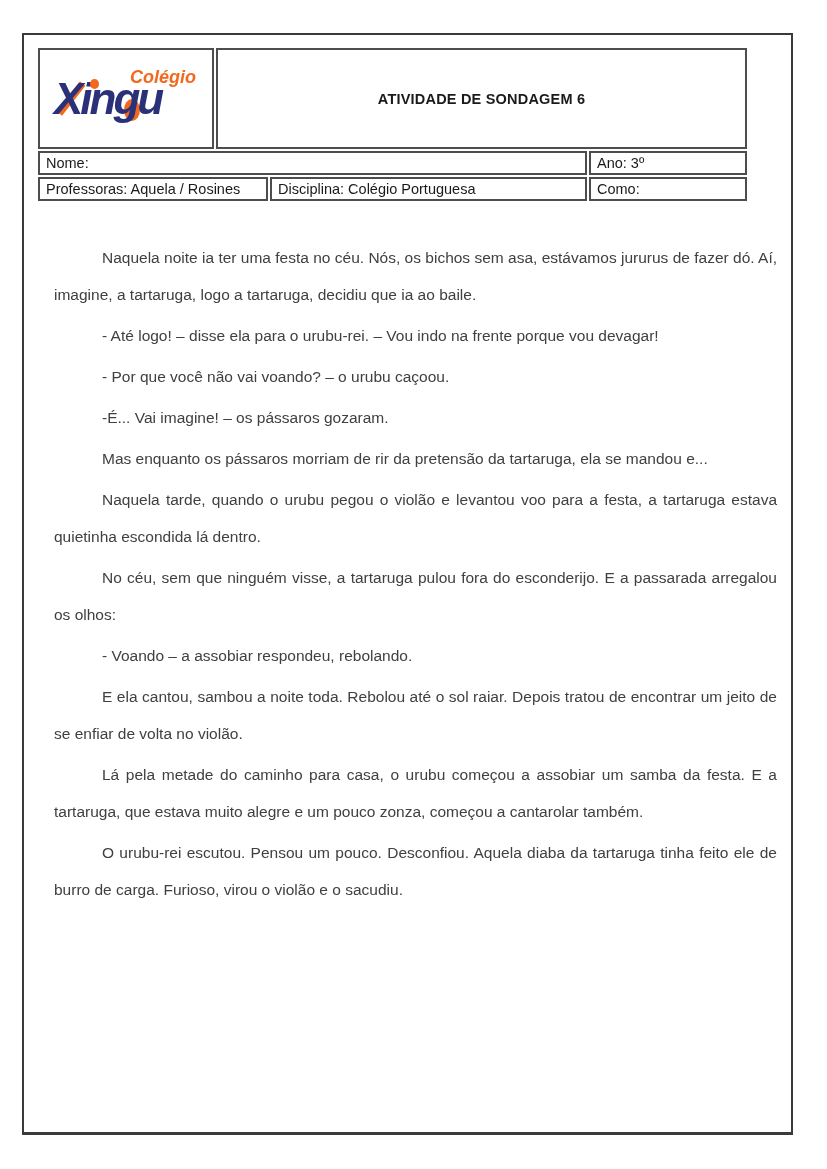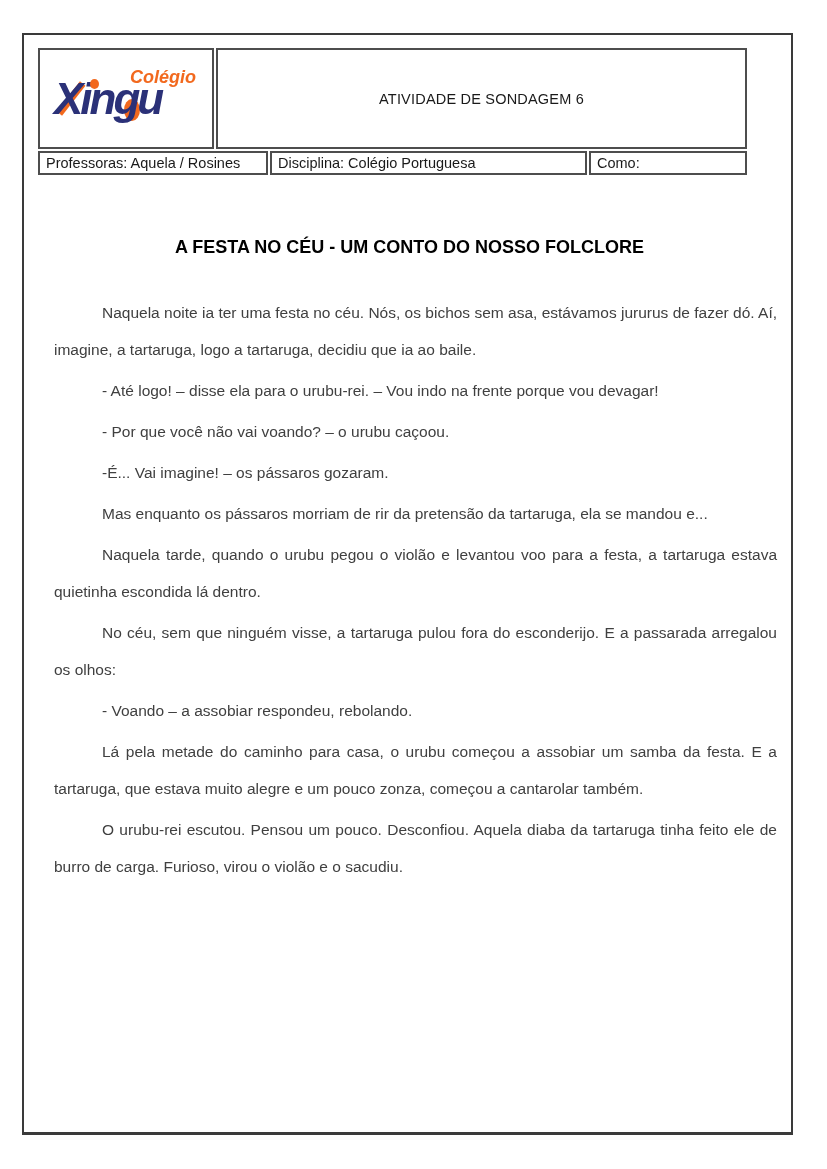--- a/index.html
+++ b/index.html
@@ -37,21 +37,21 @@
     table-layout: fixed;
   }
   table.header-table td {
     border: 2px solid #4d4d4d;
     padding: 2px 6px;
     font-size: 14.5px;
     vertical-align: middle;
     background: #fff;
   }
   td.cell-logo  { height: 101px; padding: 0; vertical-align: middle; }
-  td.cell-title { text-align: center; font-weight: normal; font-size: 17px; letter-spacing: 0.2px; margin-left: 44px; }
+  td.cell-title { text-align: center; font-weight: bold; font-size: 17px; letter-spacing: 0.2px; margin-left: 44px; }
   td.cell-field { height: 22px; padding-left: 8px; }
 
   
   .logo { position: relative; width: 152px; height: 84px; margin: 4px auto 0 auto; }
   .logo-sub {
     position: absolute; top: 8px; right: 6px;
     color: var(--logo-orange);
     font-weight: bold; font-size: 18px;
     font-style: italic;
     z-index: 3;
@@ -130,42 +130,50 @@
             <span class="logo-brand">Xingu</span>
             <span class="logo-i-dot"></span>
             <span class="logo-sub">Colégio</span>
           </div>
         </td>
         <td class="cell-title" colspan="3">
           <span>ATIVIDADE DE SONDAGEM 6</span>
         </td>
       </tr>
       <tr>
+        <td class="cell-field" colspan="3">
+          <span>Nome:</span>
+        </td>
+        <td class="cell-field">
+          <span>Ano: 3º</span>
+        </td>
+      </tr>
+      <tr>
         <td class="cell-field" colspan="2">
           <span>Professoras: Aquela / Rosines</span>
         </td>
         <td class="cell-field">
           <span>Disciplina: Colégio Portuguesa</span>
         </td>
         <td class="cell-field">
           <span>Como:</span>
         </td>
       </tr>
     </tbody>
       </table>
 
-    <h1 class="story-title">A FESTA NO CÉU - UM CONTO DO NOSSO FOLCLORE</h1>
 
     <div class="story">
       <p>Naquela noite ia ter uma festa no céu. Nós, os bichos sem asa, estávamos jururus de fazer dó. Aí, imagine, a tartaruga, logo a tartaruga, decidiu que ia ao baile.</p>
       <p>- Até logo! – disse ela para o urubu-rei. – Vou indo na frente porque vou devagar!</p>
       <p>- Por que você não vai voando? – o urubu caçoou.</p>
       <p>-É... Vai imagine! – os pássaros gozaram.</p>
       <p>Mas enquanto os pássaros morriam de rir da pretensão da tartaruga, ela se mandou e...</p>
       <p>Naquela tarde, quando o urubu pegou o violão e levantou voo para a festa, a tartaruga estava quietinha escondida lá dentro.</p>
       <p>No céu, sem que ninguém visse, a tartaruga pulou fora do esconderijo. E a passarada arregalou os olhos:</p>
       <p>- Voando – a assobiar respondeu, rebolando.</p>
+      <p>E ela cantou, sambou a noite toda. Rebolou até o sol raiar. Depois tratou de encontrar um jeito de se enfiar de volta no violão.</p>
       <p>Lá pela metade do caminho para casa, o urubu começou a assobiar um samba da festa. E a tartaruga, que estava muito alegre e um pouco zonza, começou a cantarolar também.</p>
       <p>O urubu-rei escutou. Pensou um pouco. Desconfiou. Aquela diaba da tartaruga tinha feito ele de burro de carga. Furioso, virou o violão e o sacudiu.</p>
     </div>
 
   </div>
 </div>
 
 </body></html>

